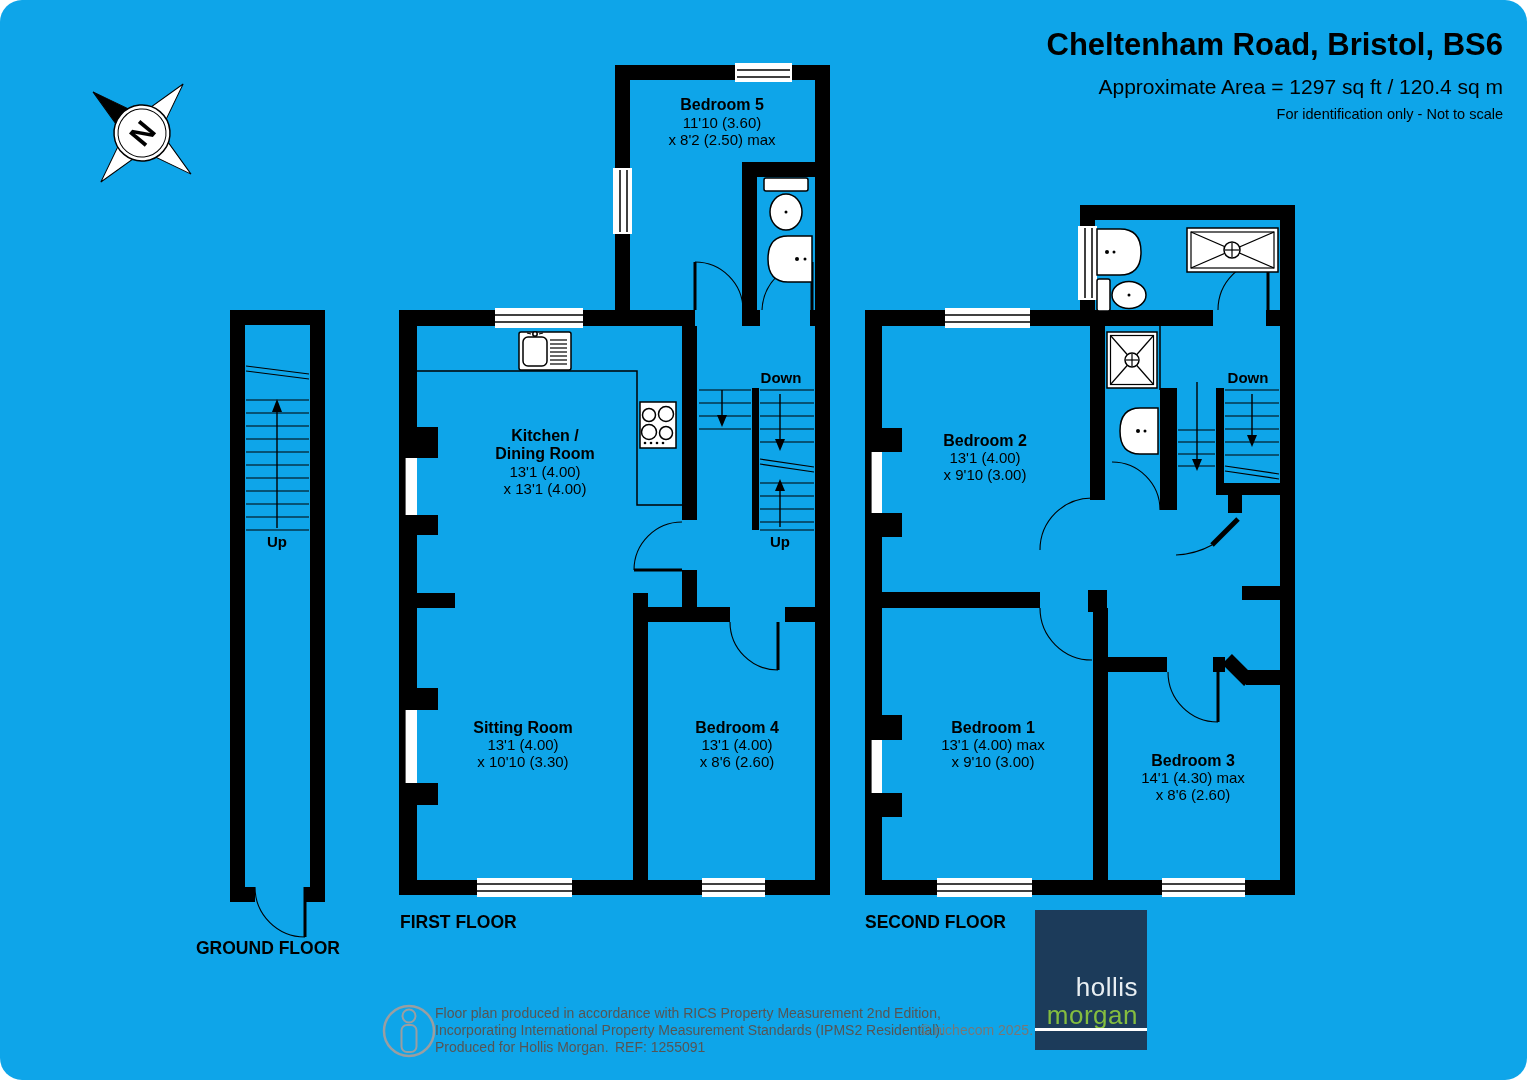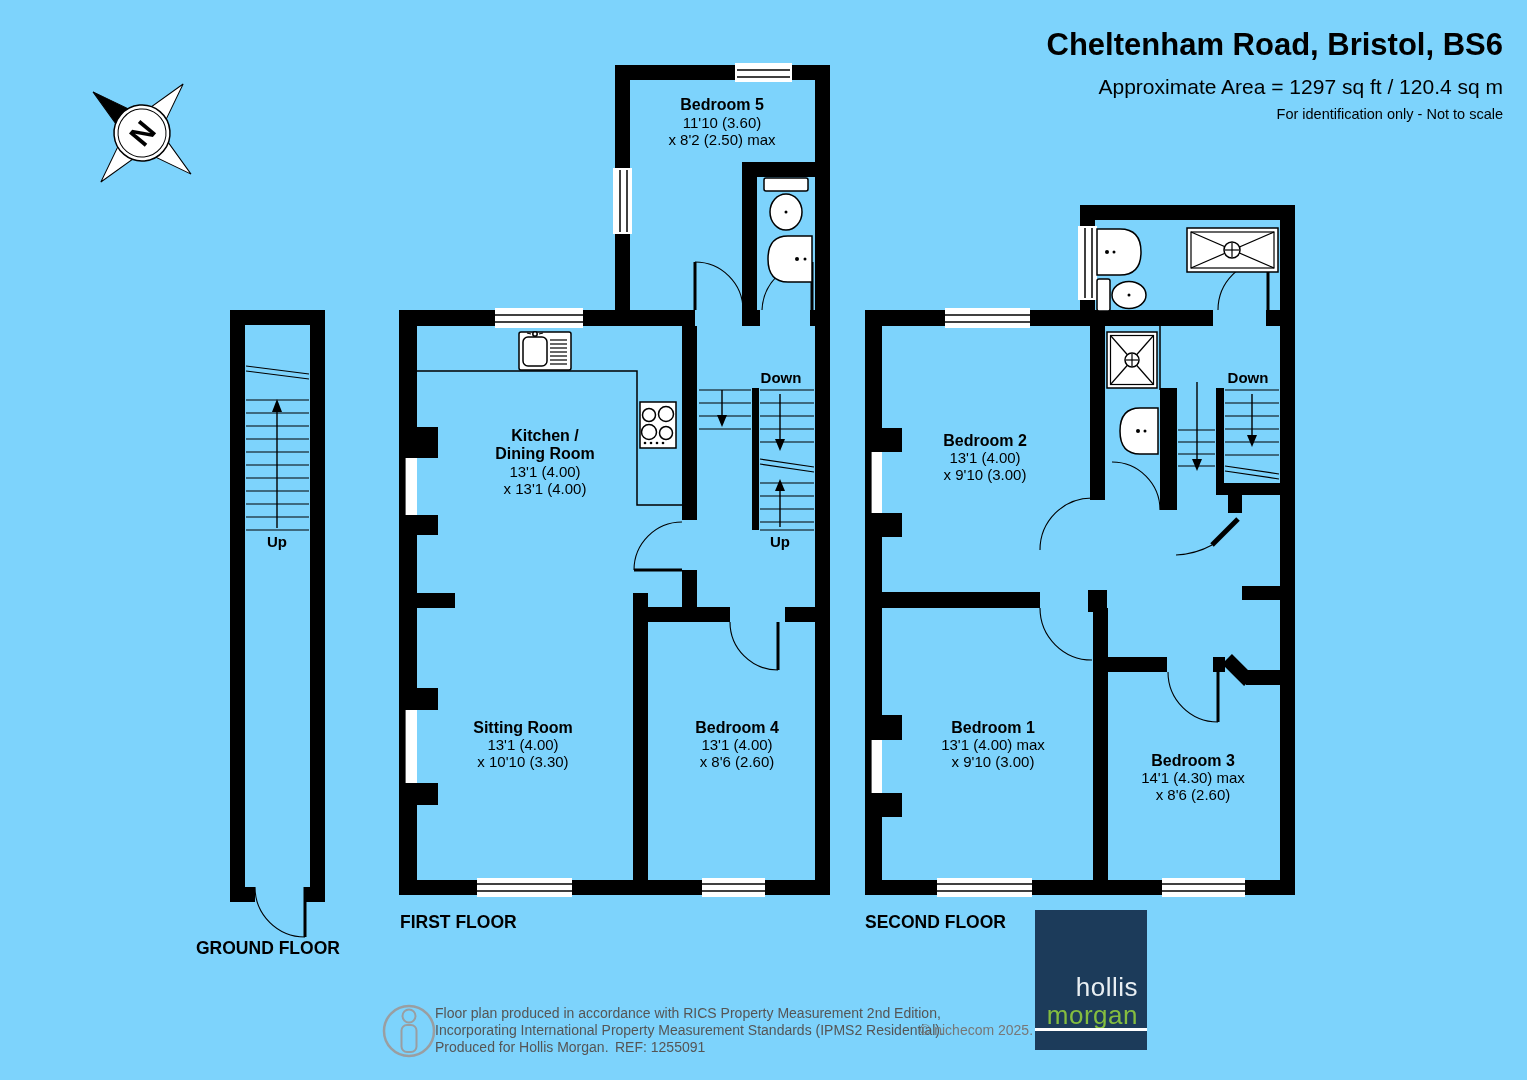--- a/index.html
+++ b/index.html
@@ -1,17 +1,17 @@
 <!DOCTYPE html>
 <html><head>
 <meta charset="utf-8">
 <style>
   html,body{margin:0;padding:0;background:#fff;}
-  .page{position:relative;width:1527px;height:1080px;background:#7dd3fc;overflow:hidden;
-        font-family:"Liberation Sans",sans-serif;}
+  .page{position:relative;width:1527px;height:1080px;background:#0ea5e9;overflow:hidden;
+        font-family:"Liberation Sans",sans-serif;border-radius:22px;}
   svg{position:absolute;left:0;top:0;}
   .wall{fill:#000;stroke:none;}
   .thin{stroke:#000;stroke-width:1.5;fill:none;}
   .hair{stroke:#000;stroke-width:1.2;fill:none;}
   .arc{stroke:#000;stroke-width:1.1;fill:none;}
   .leaf{stroke:#000;stroke-width:3;fill:none;}
   .fix{stroke:#000;stroke-width:1.5;fill:#fff;}
   .winbg{fill:#fff;stroke:none;}
   .tread{stroke:#000;stroke-width:1.2;}
   .arrow{stroke:#000;stroke-width:1.4;}

